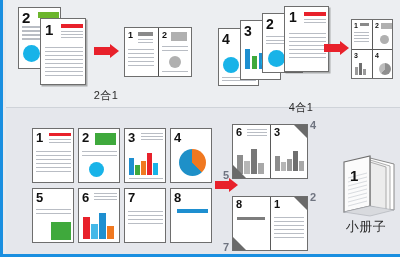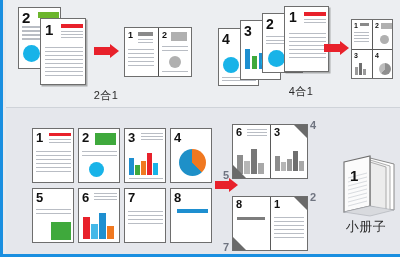--- a/index.html
+++ b/index.html
@@ -241,21 +241,21 @@
           </div>
         </div>
 
         <div style="position:absolute;left:22px;top:31px;width:20px;height:28px;">
           <div class="num" style="left:1px;top:1px;font-size:7px;">4</div>
           <div style="position:absolute;left:5px;top:12px;width:12px;height:12px;border-radius:50%;
                       background:conic-gradient(#8f8f8f 0 60%, #bcbcbc 60% 100%);"></div>
         </div>
       </div>
 
-      <div class="caption" style="left:250px;top:84px;width:90px;">4合1</div>
+      <div class="caption" style="left:250px;top:100px;width:90px;">4合1</div>
     </div>
 
     <div>
 
       <div class="sheet" style="left:26px;top:128px;width:42px;height:55px;">
         <div class="num" style="left:3px;top:2px;font-size:13px;">1</div>
         <div class="redbar" style="left:16px;top:4px;width:22px;height:3px;"></div>
         <div class="lines" style="left:16px;top:10px;width:22px;">
           <i style="height:1px;margin-bottom:2px;"></i>
           <i style="height:1px;margin-bottom:2px;"></i>

